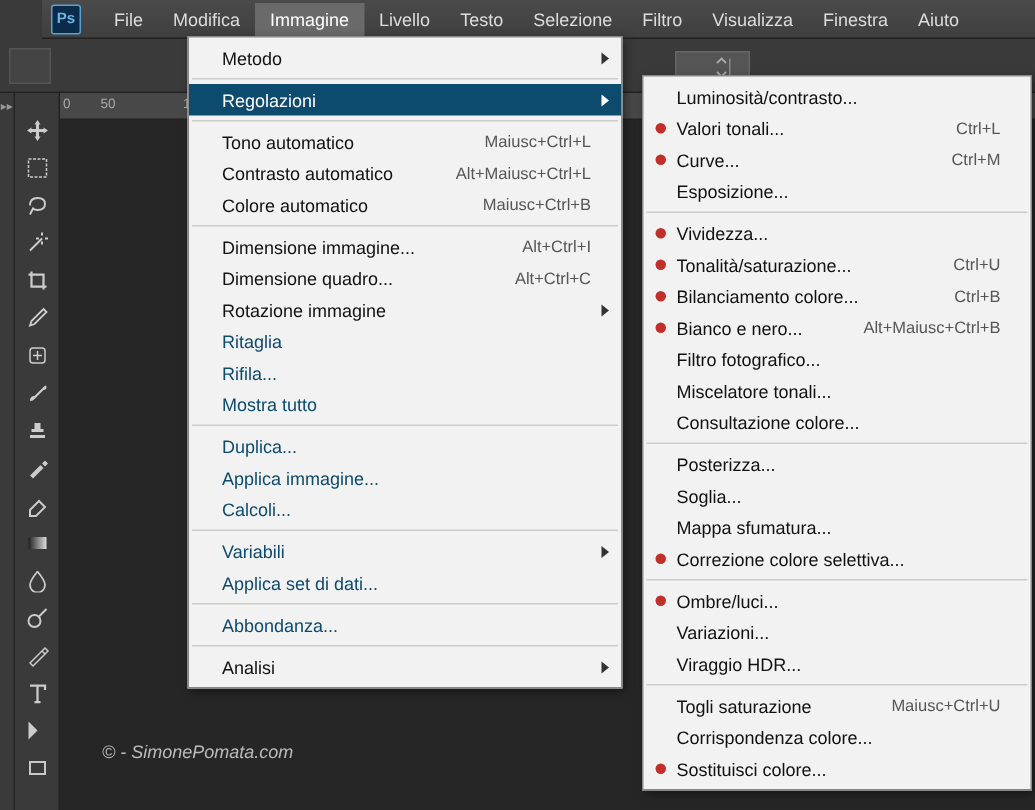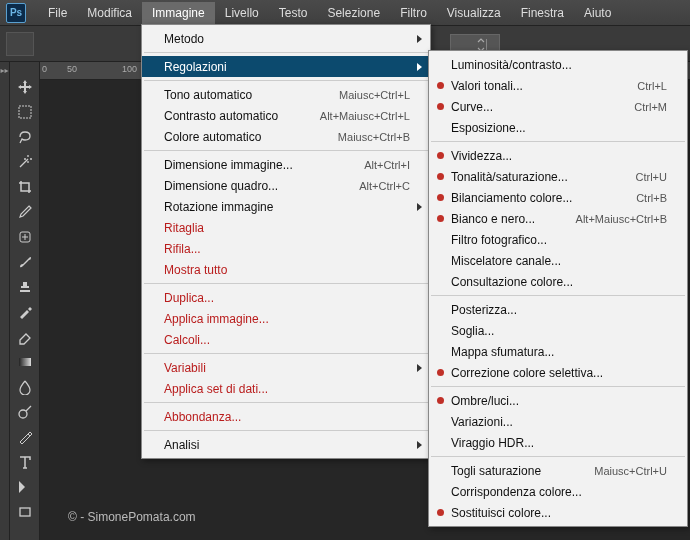--- a/index.html
+++ b/index.html
@@ -12,20 +12,21 @@
   position: relative;
   overflow: hidden;
 }
 .menubar {
   height: 26px;
   background: linear-gradient(#4a4a4a, #3f3f3f);
   display: flex;
   align-items: center;
   border-bottom: 1px solid #222;
   padding-left: 6px;
+  margin-left: 28px;
 }
 .ps-logo {
   width: 20px; height: 20px;
   background: #0b2b4a;
   border: 1px solid #5aa0d0;
   color: #6cb6e6;
   font-weight: bold;
   font-size: 10px;
   text-align: center;
   line-height: 18px;
@@ -119,46 +120,47 @@
   font-size: 9px;
 }
 .ruler-h span { position: absolute; top: 2px; }
 .canvas-body {
   position: absolute;
   top: 18px; left: 0; right: 0; bottom: 0;
   background: #262626;
 }
 .credit {
   position: absolute;
-  bottom: 16px;
+  bottom: 32px;
   left: 68px;
   color: #bbb;
+  font-style: italic;
   font-size: 12px;
 }
 
 
 .dropdown {
   position: absolute;
   background: #f2f2f2;
   border: 1px solid #888;
   box-shadow: 2px 2px 6px rgba(0,0,0,0.4);
   color: #111;
   z-index: 10;
   padding: 3px 0;
 }
-.dropdown.dd1 { top: 24px; left: 141px; width: 290px; }
+.dropdown.dd1 { top: 24px; left: 125px; width: 290px; }
 .dropdown.dd2 { top: 50px; left: 428px; width: 260px; }
 .dd-row {
   display: flex;
   align-items: center;
   height: 21px;
   padding: 0 20px 0 22px;
   position: relative;
 }
-.dd-row.disabled { color: #b91c1c; }
+.dd-row.disabled { color: #0c4a6e; }
 .dd-row.hl { background: #0c4a6e; color: #fff; }
 .dd-label { flex: 1; }
 .dd-shortcut { color: #555; font-size: 11px; }
 .dd-sep { height: 1px; background: #ccc; margin: 3px 2px; }
 .dd-arrow {
   position: absolute;
   right: 8px;
   width: 0; height: 0;
   border-top: 4px solid transparent;
   border-bottom: 4px solid transparent;
@@ -422,21 +424,21 @@
     </div>
     <div class="dd-row">
       <span class="dd-dot"></span>
       <span class="dd-label">Bianco e nero...</span>
       <span class="dd-shortcut">Alt+Maiusc+Ctrl+B</span>
     </div>
     <div class="dd-row">
       <span class="dd-label">Filtro fotografico...</span>
     </div>
     <div class="dd-row">
-      <span class="dd-label">Miscelatore canale...</span>
+      <span class="dd-label">Miscelatore tonali...</span>
     </div>
     <div class="dd-row">
       <span class="dd-label">Consultazione colore...</span>
     </div>
     <div class="dd-sep"></div>
     <div class="dd-row">
       <span class="dd-label">Posterizza...</span>
     </div>
     <div class="dd-row">
       <span class="dd-label">Soglia...</span>

